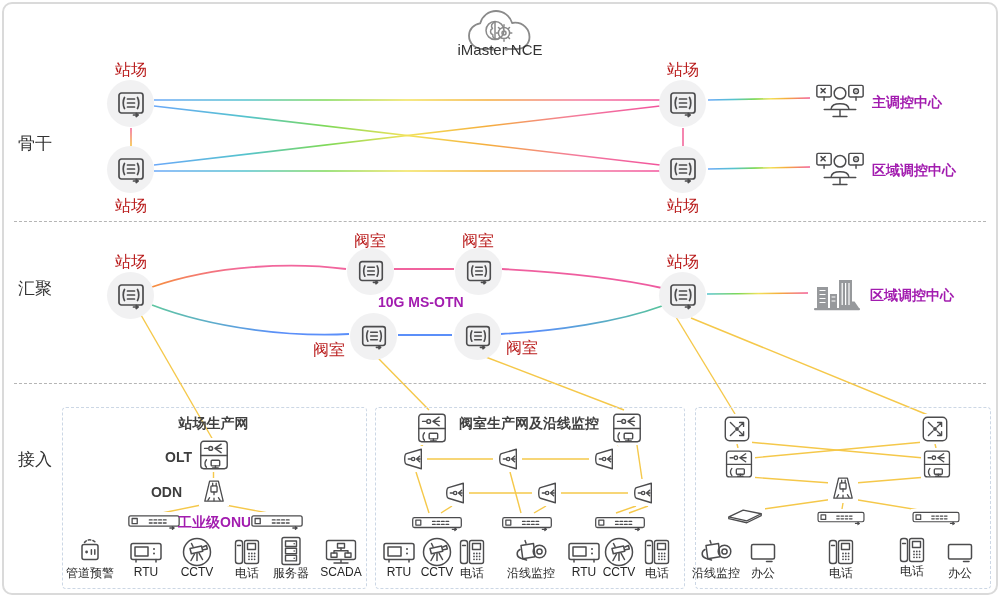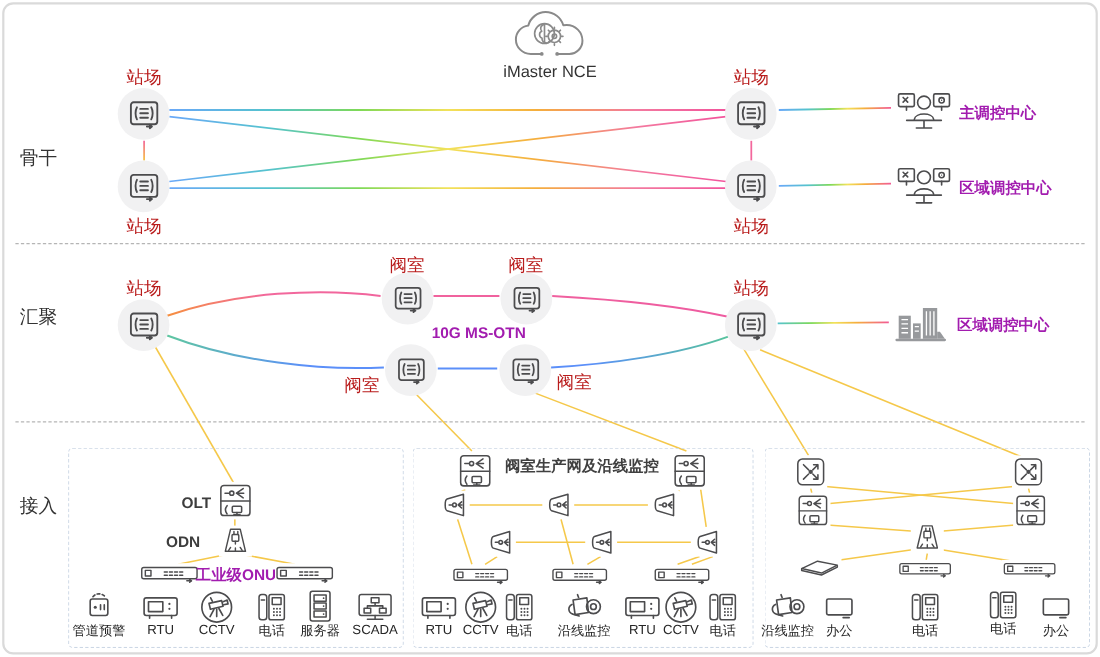--- a/index.html
+++ b/index.html
@@ -308,21 +308,21 @@
       <line x1="843" y1="503" x2="842" y2="509"></line>
       <line x1="852" y1="499" x2="925" y2="511"></line>
     </g>
   </svg>
 
   <div class="dev" style="left:463px;top:6px;width:74px;height:52px">
     <svg class="ic" width="74" height="52">
         <use href="#sym-cloud"></use>
       </svg>
   </div>
-  <div class="cloudlab" style="left:440px;top:57px;width:120px">iMaster NCE</div>
+  <div class="cloudlab" style="left:440px;top:41px;width:120px">iMaster NCE</div>
 
   <div class="layerlab" style="left:18px;top:132px">骨干</div>
   <div class="layerlab" style="left:18px;top:277px">汇聚</div>
   <div class="layerlab" style="left:18px;top:448px">接入</div>
 
   <div class="nlab" style="left:101px;top:60px;width:60px">站场</div>
   <div class="node" style="left:107px;top:80px">
       <svg class="ic" width="34" height="34">
         <use href="#sym-otn"></use>
       </svg>
@@ -386,37 +386,38 @@
         <use href="#sym-otn"></use>
       </svg>
     </div>
   <div class="node" style="left:454px;top:313px">
       <svg class="ic" width="32" height="32">
         <use href="#sym-otn"></use>
       </svg>
     </div>
   <div class="nlab" style="left:506px;top:338px;width:52px;text-align:left">阀室</div>
 
-  <div class="ctrlab" style="left:378px;top:294px;width:100px;text-align:right;font-weight:700">10G MS-OTN</div>
+  <div class="ctrlab" style="left:378px;top:294px;width:100px;text-align:left;font-weight:700">10G MS-OTN</div>
 
   <div class="nlab" style="left:653px;top:252px;width:60px">站场</div>
   <div class="node" style="left:659px;top:272px">
       <svg class="ic" width="34" height="34">
         <use href="#sym-otn"></use>
       </svg>
     </div>
 
   <div class="dev" style="left:812px;top:274px;width:52px;height:38px;background:transparent">
       <svg class="ic" width="52" height="38">
         <use href="#sym-city"></use>
       </svg>
     </div>
   <div class="ctrlab" style="left:870px;top:287px">区域调控中心</div>
 
   <div class="box" style="left:62px;top:407px;width:303px;height:180px"></div>
+  <div class="box-title" style="left:62px;top:415px;width:303px">站场生产网</div>
   <div class="ftitle" style="left:146px;top:449px;width:46px">OLT</div>
   <div class="dev" style="left:197px;top:438px;width:34px;height:34px">
       <svg class="ic" width="34" height="34" viewBox="0 0 36 36">
         <use href="#sym-olt"></use>
       </svg>
     </div>
   <div class="ftitle" style="left:136px;top:484px;width:46px">ODN</div>
   <div class="dev" style="left:199px;top:478px;width:30px;height:28px">
       <svg class="ic" width="30" height="28" viewBox="0 0 34 32">
         <use href="#sym-odn"></use>

